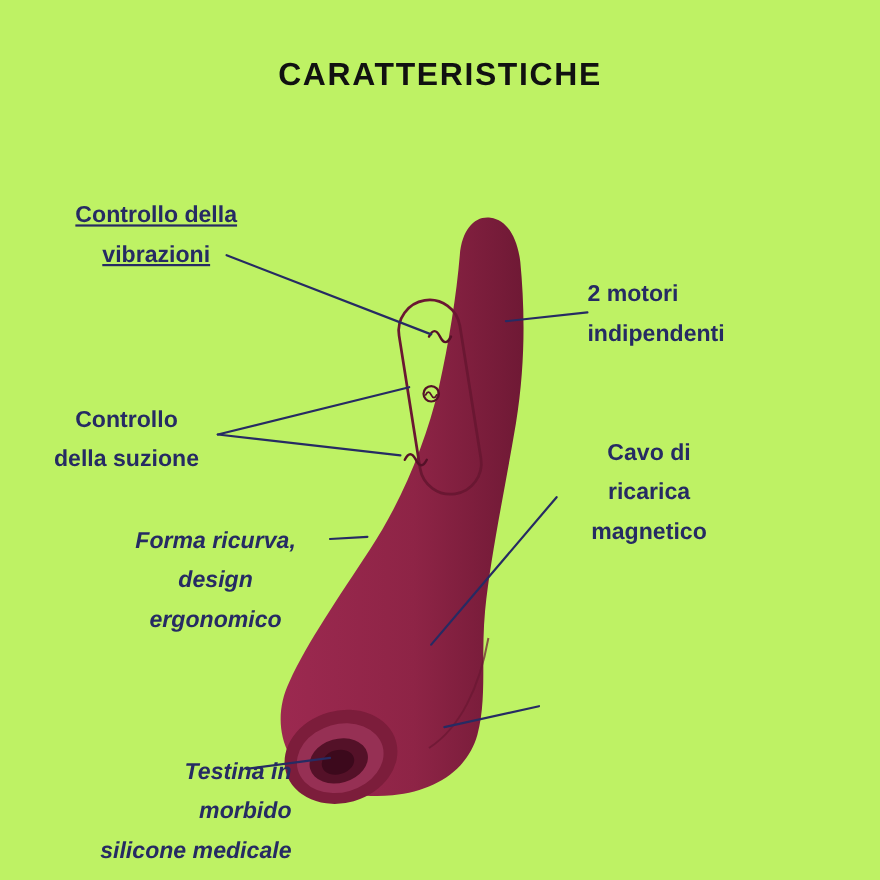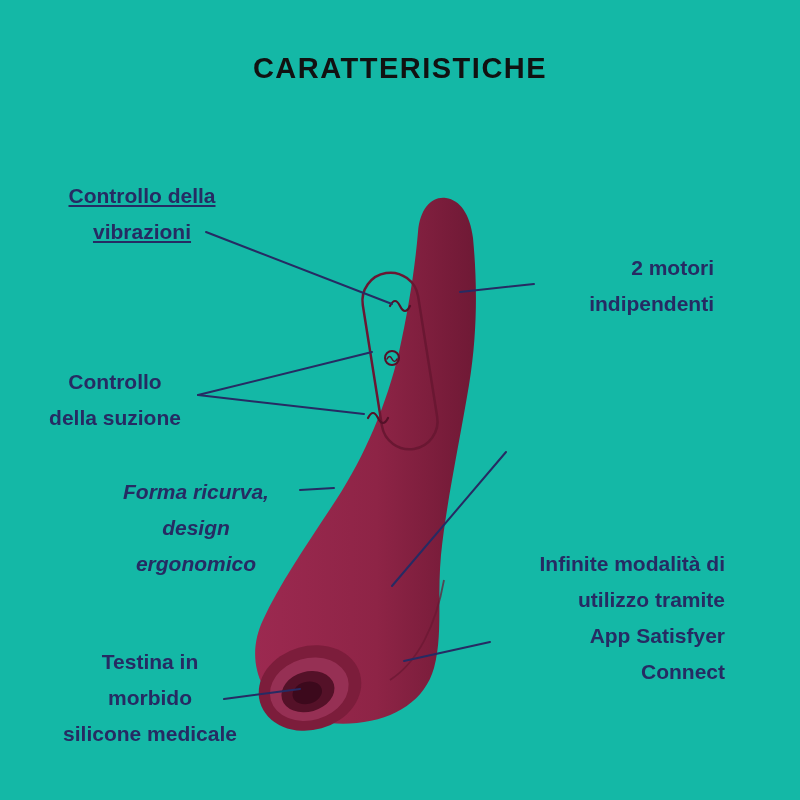--- a/index.html
+++ b/index.html
@@ -1,20 +1,20 @@
 <!DOCTYPE html>
 <html><head>
 <meta charset="utf-8">
 <style>
   html, body { margin: 0; padding: 0; background: #ffffff; }
   .canvas {
     position: relative;
     width: 800px;
     height: 800px;
-    background: #14b8a6;
+    background: #bef264;
     overflow: hidden;
     font-family: "Liberation Sans", sans-serif;
   }
   .page-title {
     position: absolute;
     top: 52px; left: 0; right: 0;
     margin: 0;
     text-align: center;
     font-size: 29px;
     font-weight: 700;
@@ -29,26 +29,26 @@
   }
   .label {
     position: absolute;
     font-size: 21px;
     font-weight: 700;
     line-height: 1.72;
     color: #262b63;
     white-space: pre-line;
   }
   .lbl-vibration { left: 32px;  top: 178px; width: 220px; text-align: center; text-decoration: underline; }
-  .lbl-motors    { left: 514px; top: 250px; width: 200px; text-align: right; }
+  .lbl-motors    { left: 534px; top: 250px; width: 200px; text-align: left; }
   .lbl-suction   { left: 20px;  top: 364px; width: 190px; text-align: center; }
   .lbl-shape     { left: 96px;  top: 474px; width: 200px; text-align: center; font-style: italic; }
   .lbl-charging  { left: 495px; top: 394px; width: 190px; text-align: center; }
   .lbl-app       { left: 475px; top: 546px; width: 250px; text-align: right;  }
-  .lbl-head      { left: 35px;  top: 644px; width: 230px; text-align: center;   }
+  .lbl-head      { left: 35px;  top: 684px; width: 230px; text-align: right; font-style: italic;   }
 </style>
 </head>
 <body>
 
 <div class="canvas">
 
   <h1 class="page-title">CARATTERISTICHE</h1>
 
   <svg class="diagram-svg" viewBox="0 0 800 800" aria-hidden="true">
     <defs>
@@ -108,21 +108,20 @@
 
   <div class="label lbl-vibration">Controllo della
 vibrazioni</div>
   <div class="label lbl-motors">2 motori
 indipendenti</div>
   <div class="label lbl-suction">Controllo
 della suzione</div>
   <div class="label lbl-shape">Forma ricurva,
 design
 ergonomico</div>
-  <div class="label lbl-app">Infinite modalità di
-utilizzo tramite
-App Satisfyer
-Connect</div>
+  <div class="label lbl-charging">Cavo di
+ricarica
+magnetico</div>
   <div class="label lbl-head">Testina in
 morbido
 silicone medicale</div>
 
 </div>
 
 </body></html>

